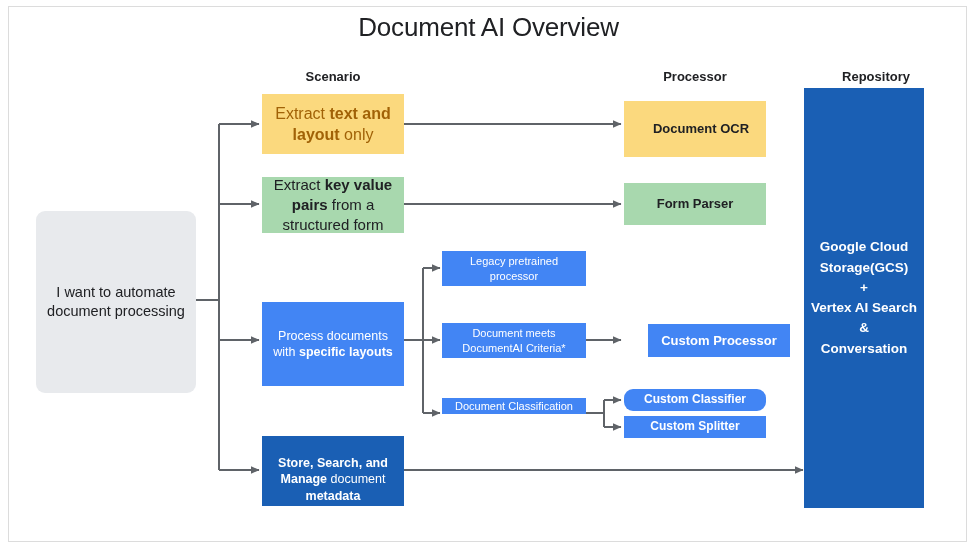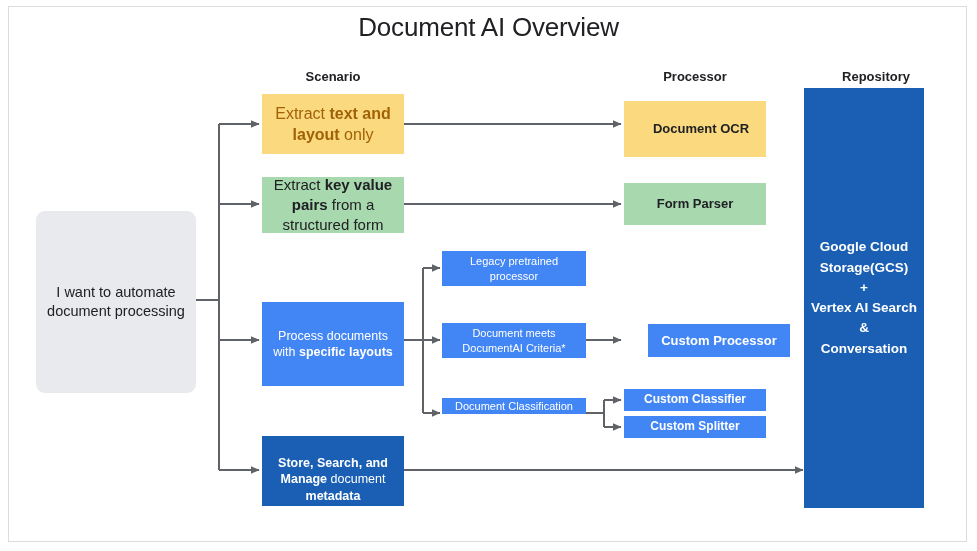--- a/index.html
+++ b/index.html
@@ -214,21 +214,21 @@
   </div>
 
   <div class="node n-proc-green" style="left:624px; top:183px; width:142px; height:42px;">
     <span class="t">Form Parser</span>
   </div>
 
   <div class="node n-proc-blue" style="left:624px; top:324px; width:142px; height:33px;margin-left:24px;">
     <span class="t">Custom Processor</span>
   </div>
 
-  <div class="node n-proc-blue-sm" style="left:624px; top:389px; width:142px; height:22px;">
+  <div class="node n-proc-blue-sm" style="left:624px; top:389px; width:142px; height:22px;border-radius:9px;">
     <span class="t">Custom Classifier</span>
   </div>
 
   <div class="node n-proc-blue-sm" style="left:624px; top:416px; width:142px; height:22px;">
     <span class="t">Custom Splitter</span>
   </div>
 
   <div class="node n-repo" style="left:804px; top:88px; width:120px; height:420px; flex-direction:column;">
     <span class="t">Google Cloud</span>
     <span class="t">Storage(GCS)</span>

